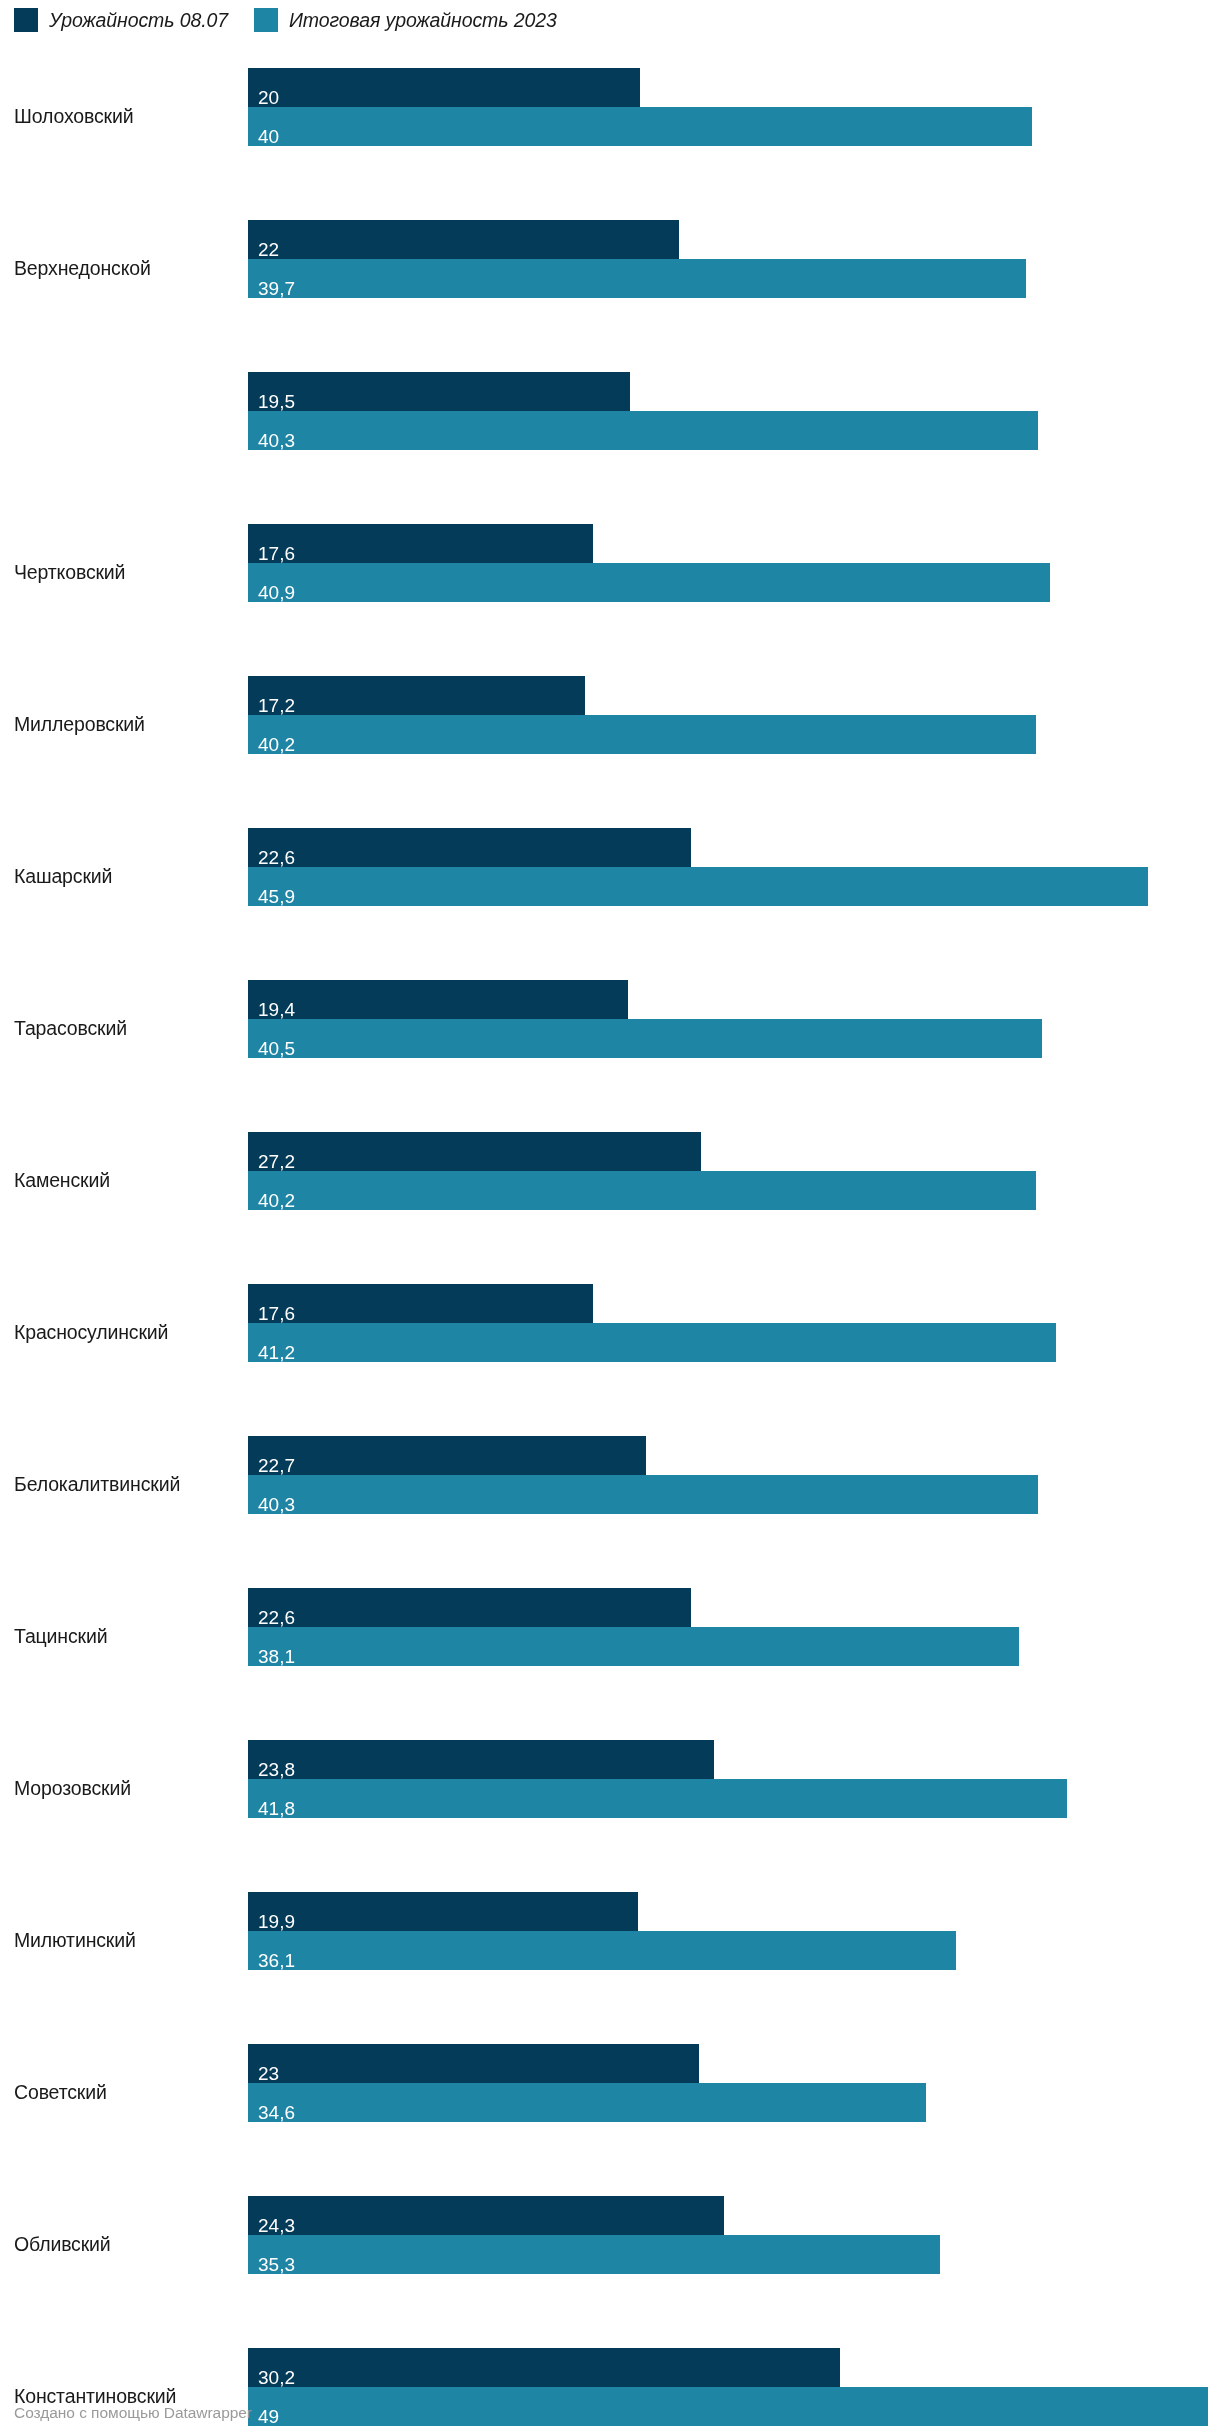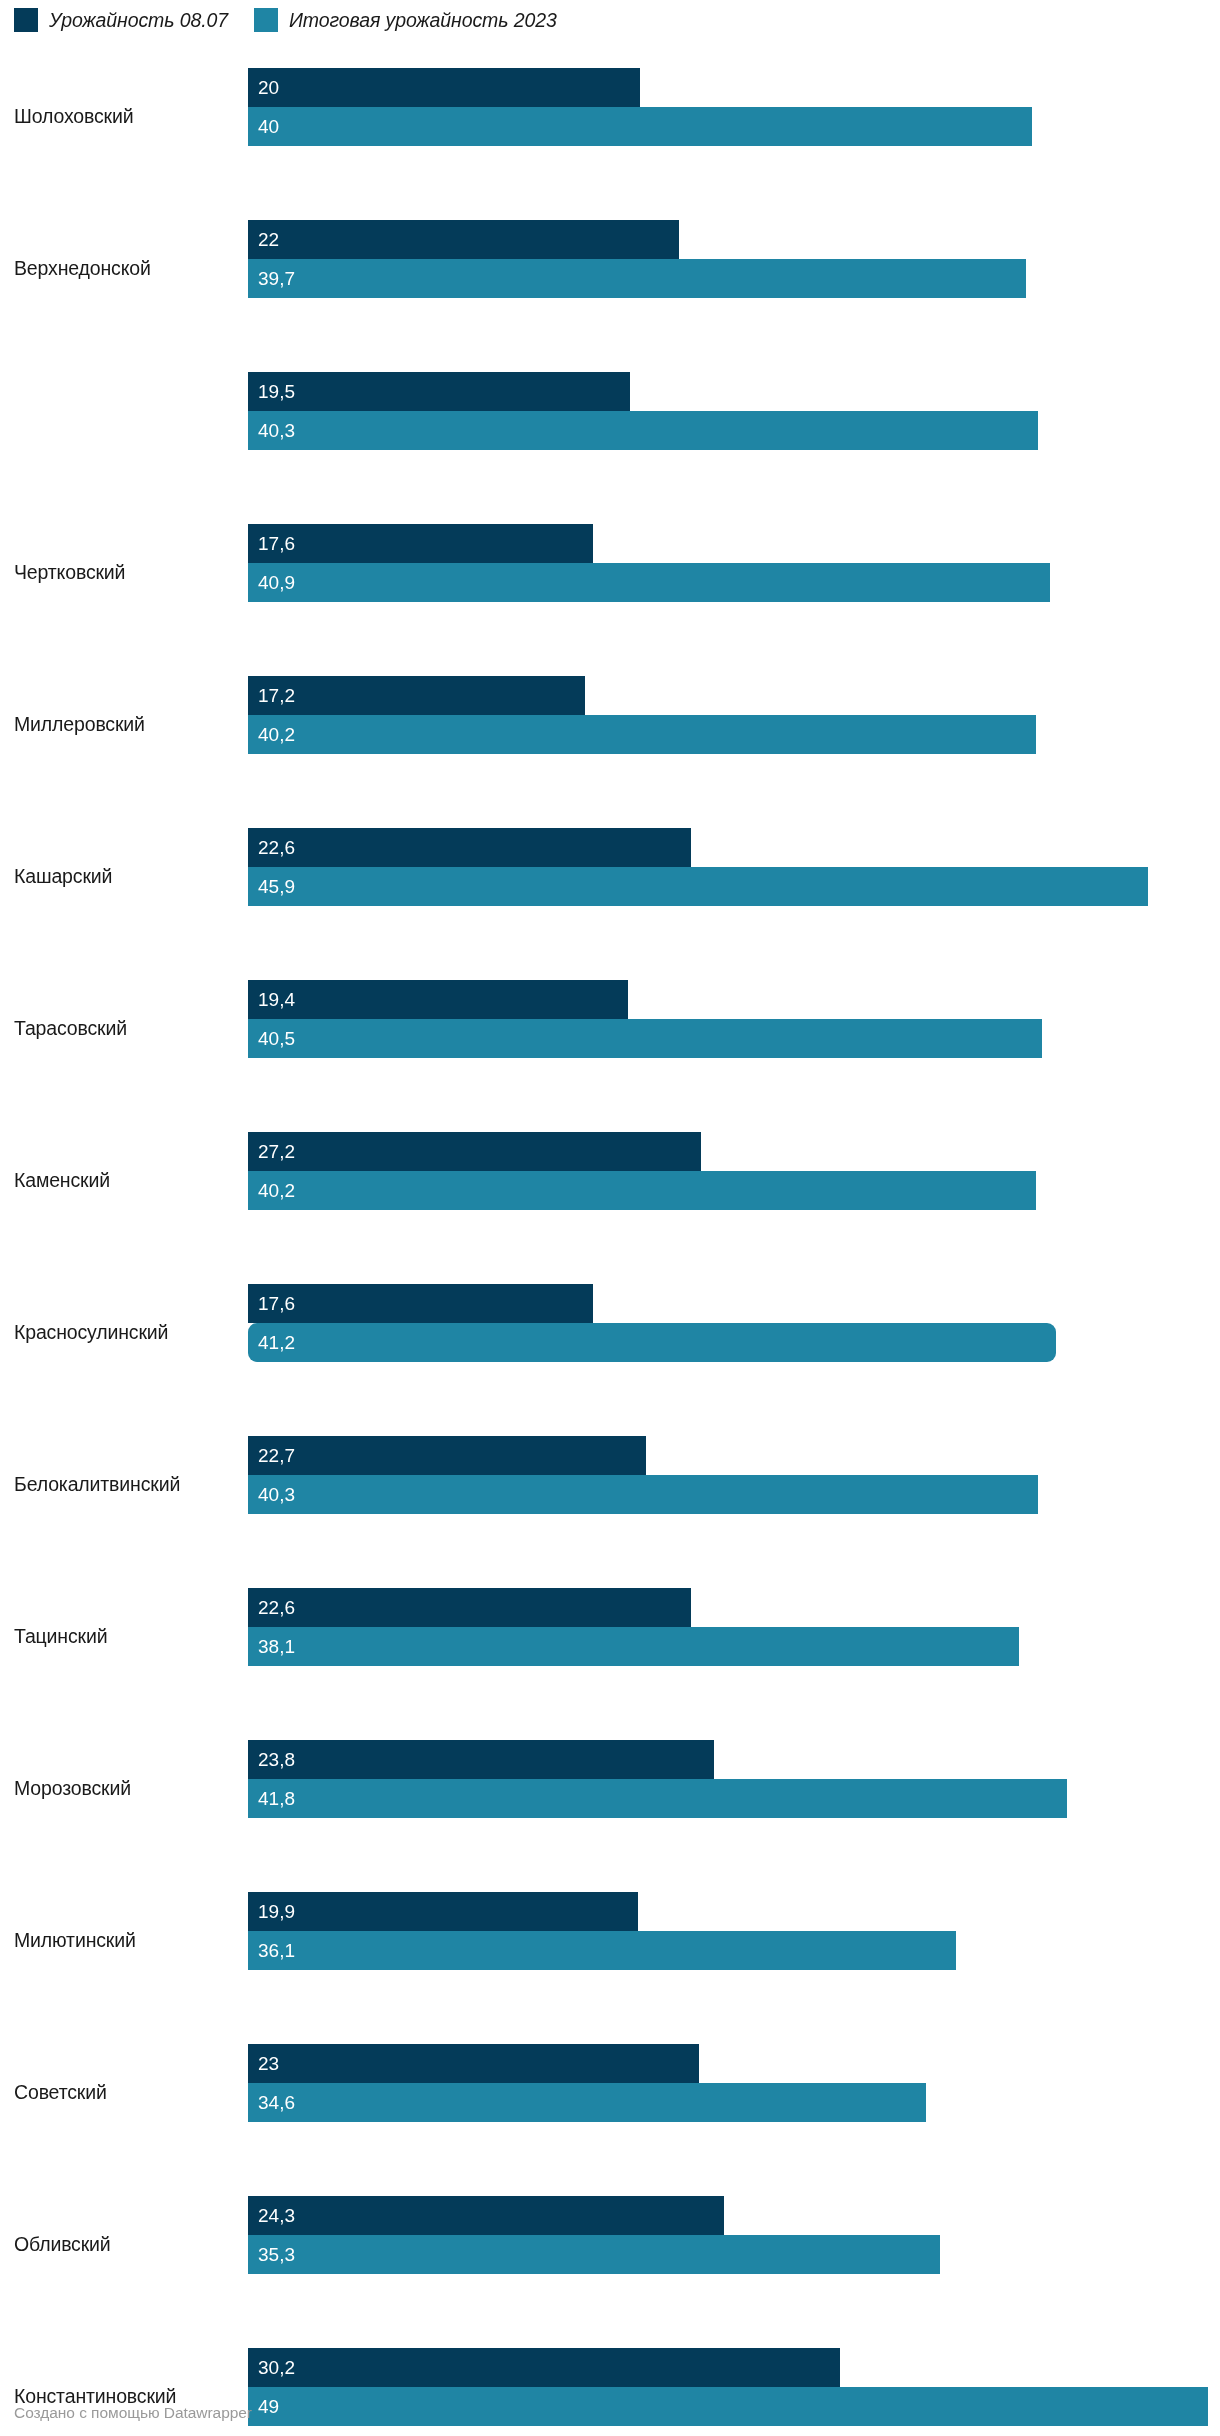--- a/index.html
+++ b/index.html
@@ -73,21 +73,21 @@
   .bars {
     position: absolute;
     left: 248px;
     top: 28px;
     right: 0;
   }
   .bar {
     position: relative;
     height: 39px;
     display: flex;
-    align-items: center;
+    align-items: flex-end;
   }
   .bar-value {
     font-size: 19px;
     color: #ffffff;
     padding-left: 10px;
     white-space: nowrap;
     line-height: 1;
   }
 
   
@@ -201,21 +201,21 @@
           <span class="bar-value">40,2</span>
         </div>
       </div>
     </div>
     <div class="row">
       <div class="row-label">Красносулинский</div>
       <div class="bars">
         <div class="bar" style="background: rgb(4, 59, 89); width: 344.96px;">
           <span class="bar-value">17,6</span>
         </div>
-        <div class="bar" style="background: rgb(31, 133, 164); width: 807.52px; border-radius: 9px;">
+        <div class="bar" style="background: rgb(31, 133, 164); width: 807.52px;">
           <span class="bar-value">41,2</span>
         </div>
       </div>
     </div>
     <div class="row">
       <div class="row-label">Белокалитвинский</div>
       <div class="bars">
         <div class="bar" style="background: rgb(4, 59, 89); width: 398px;">
           <span class="bar-value">22,7</span>
         </div>

